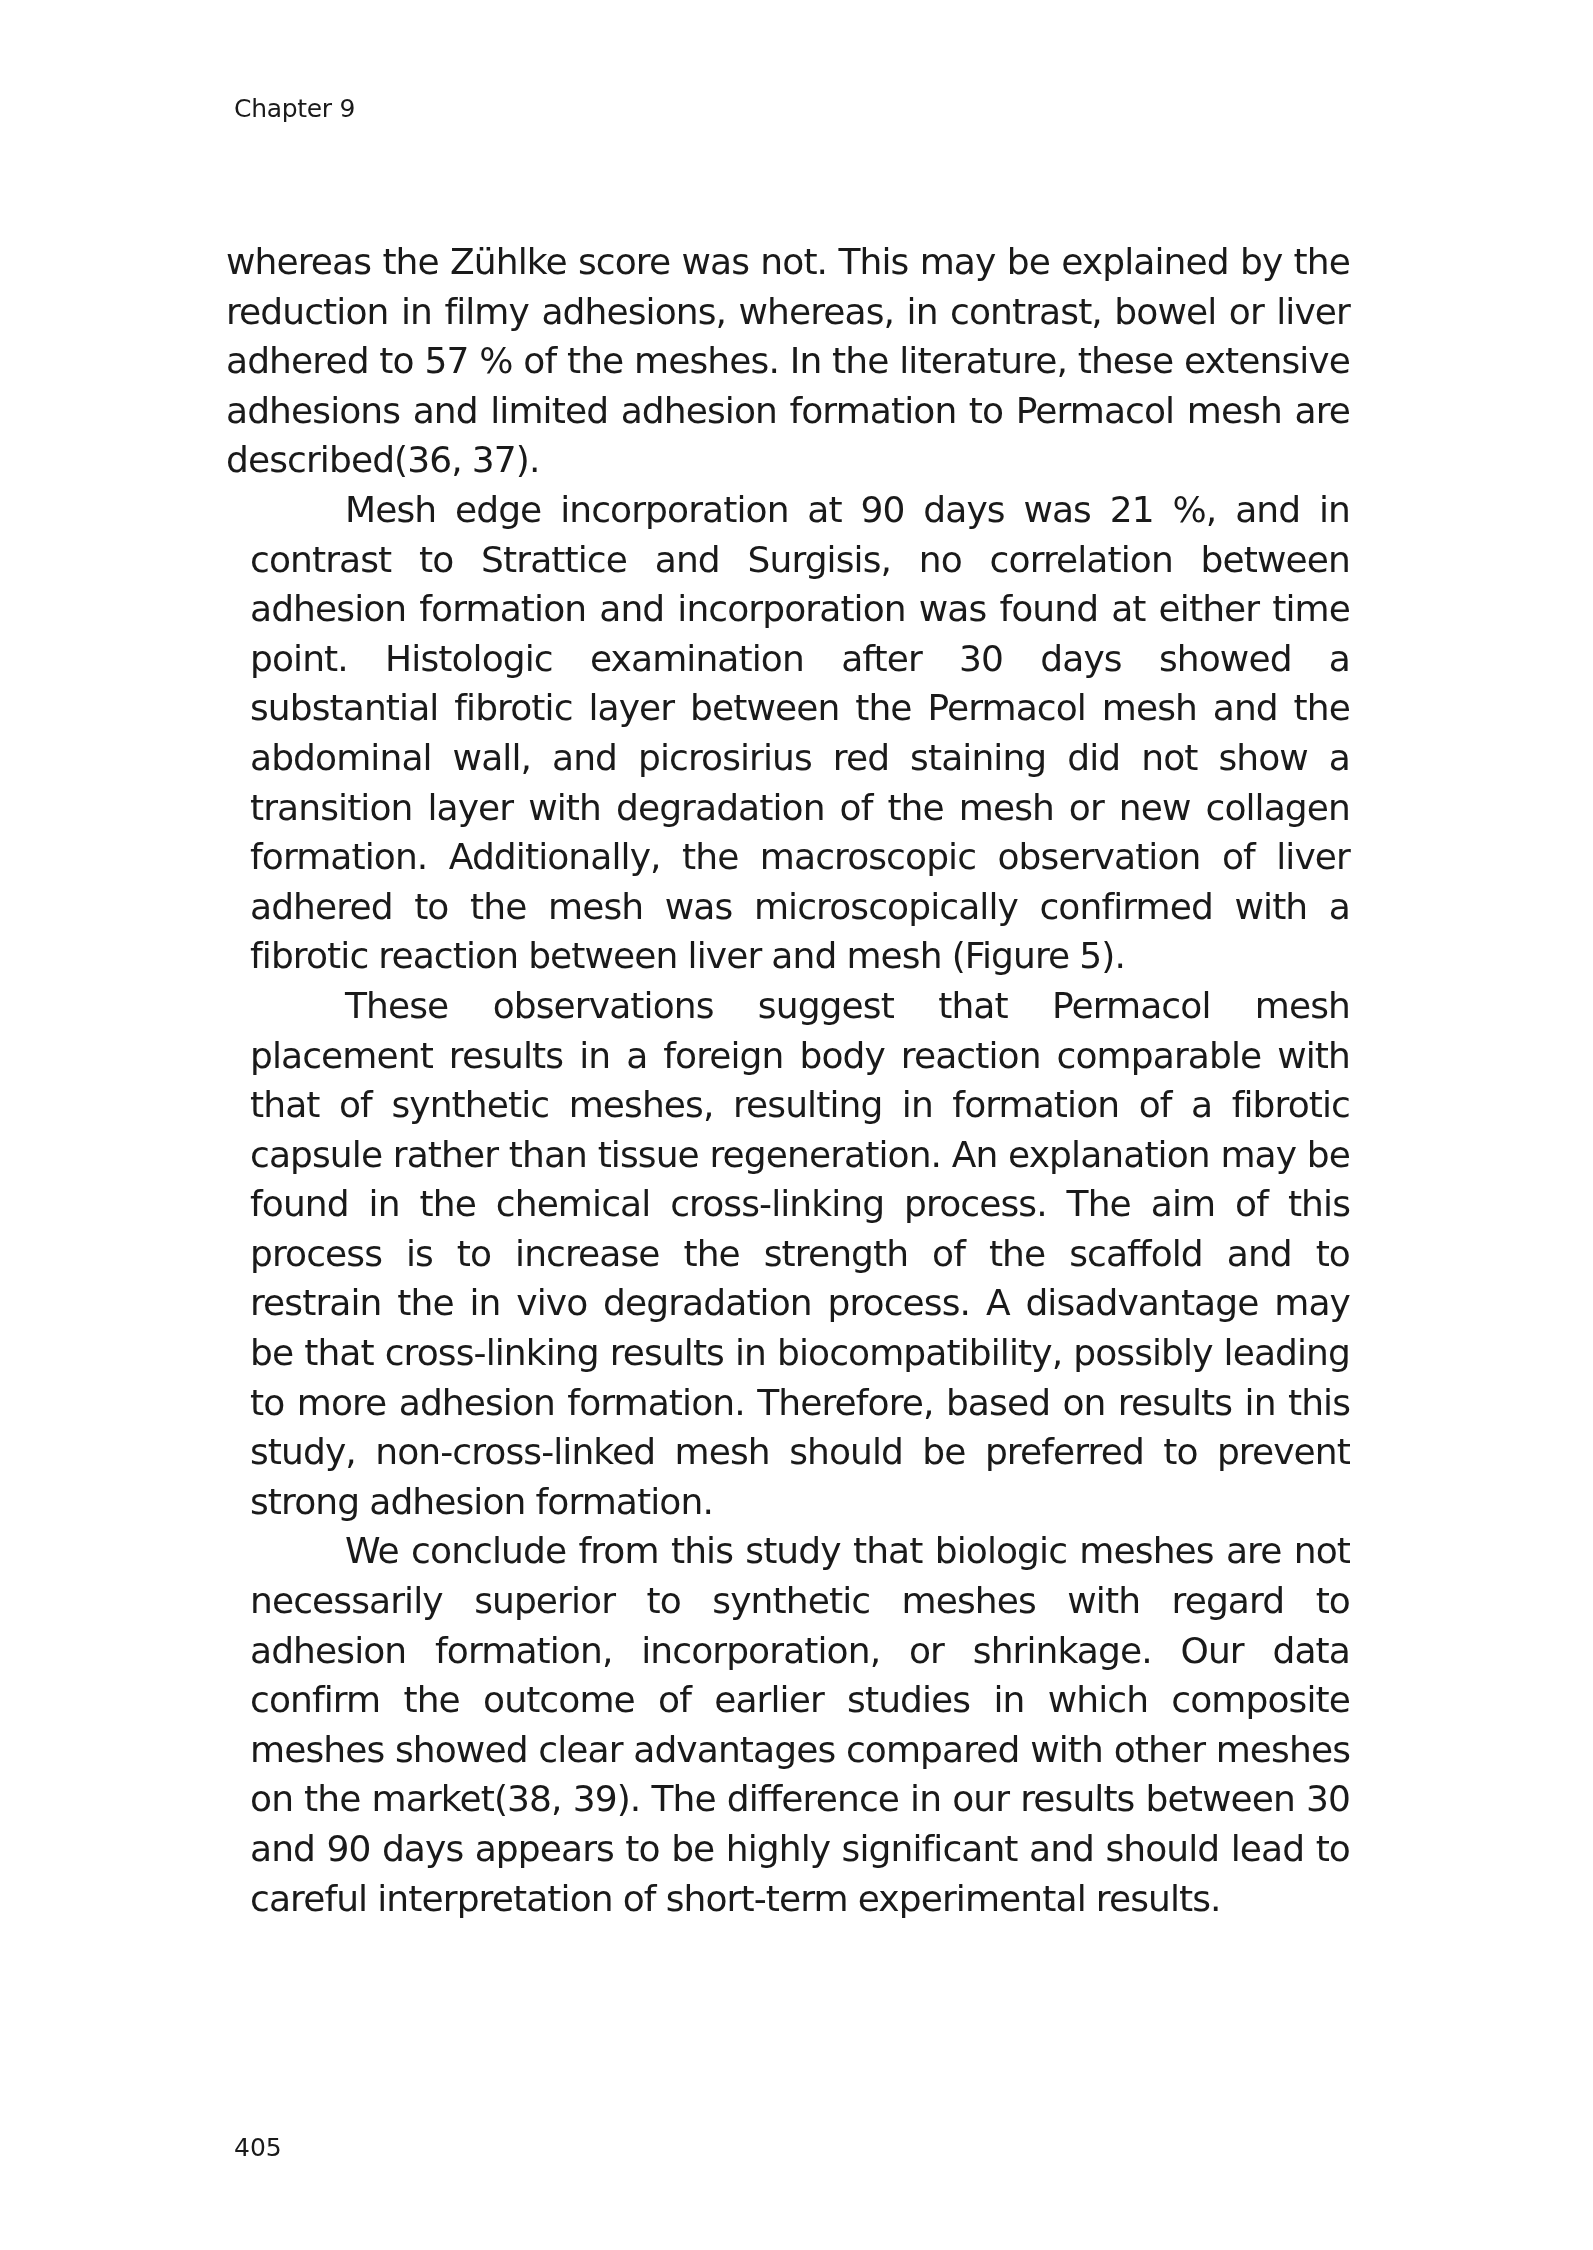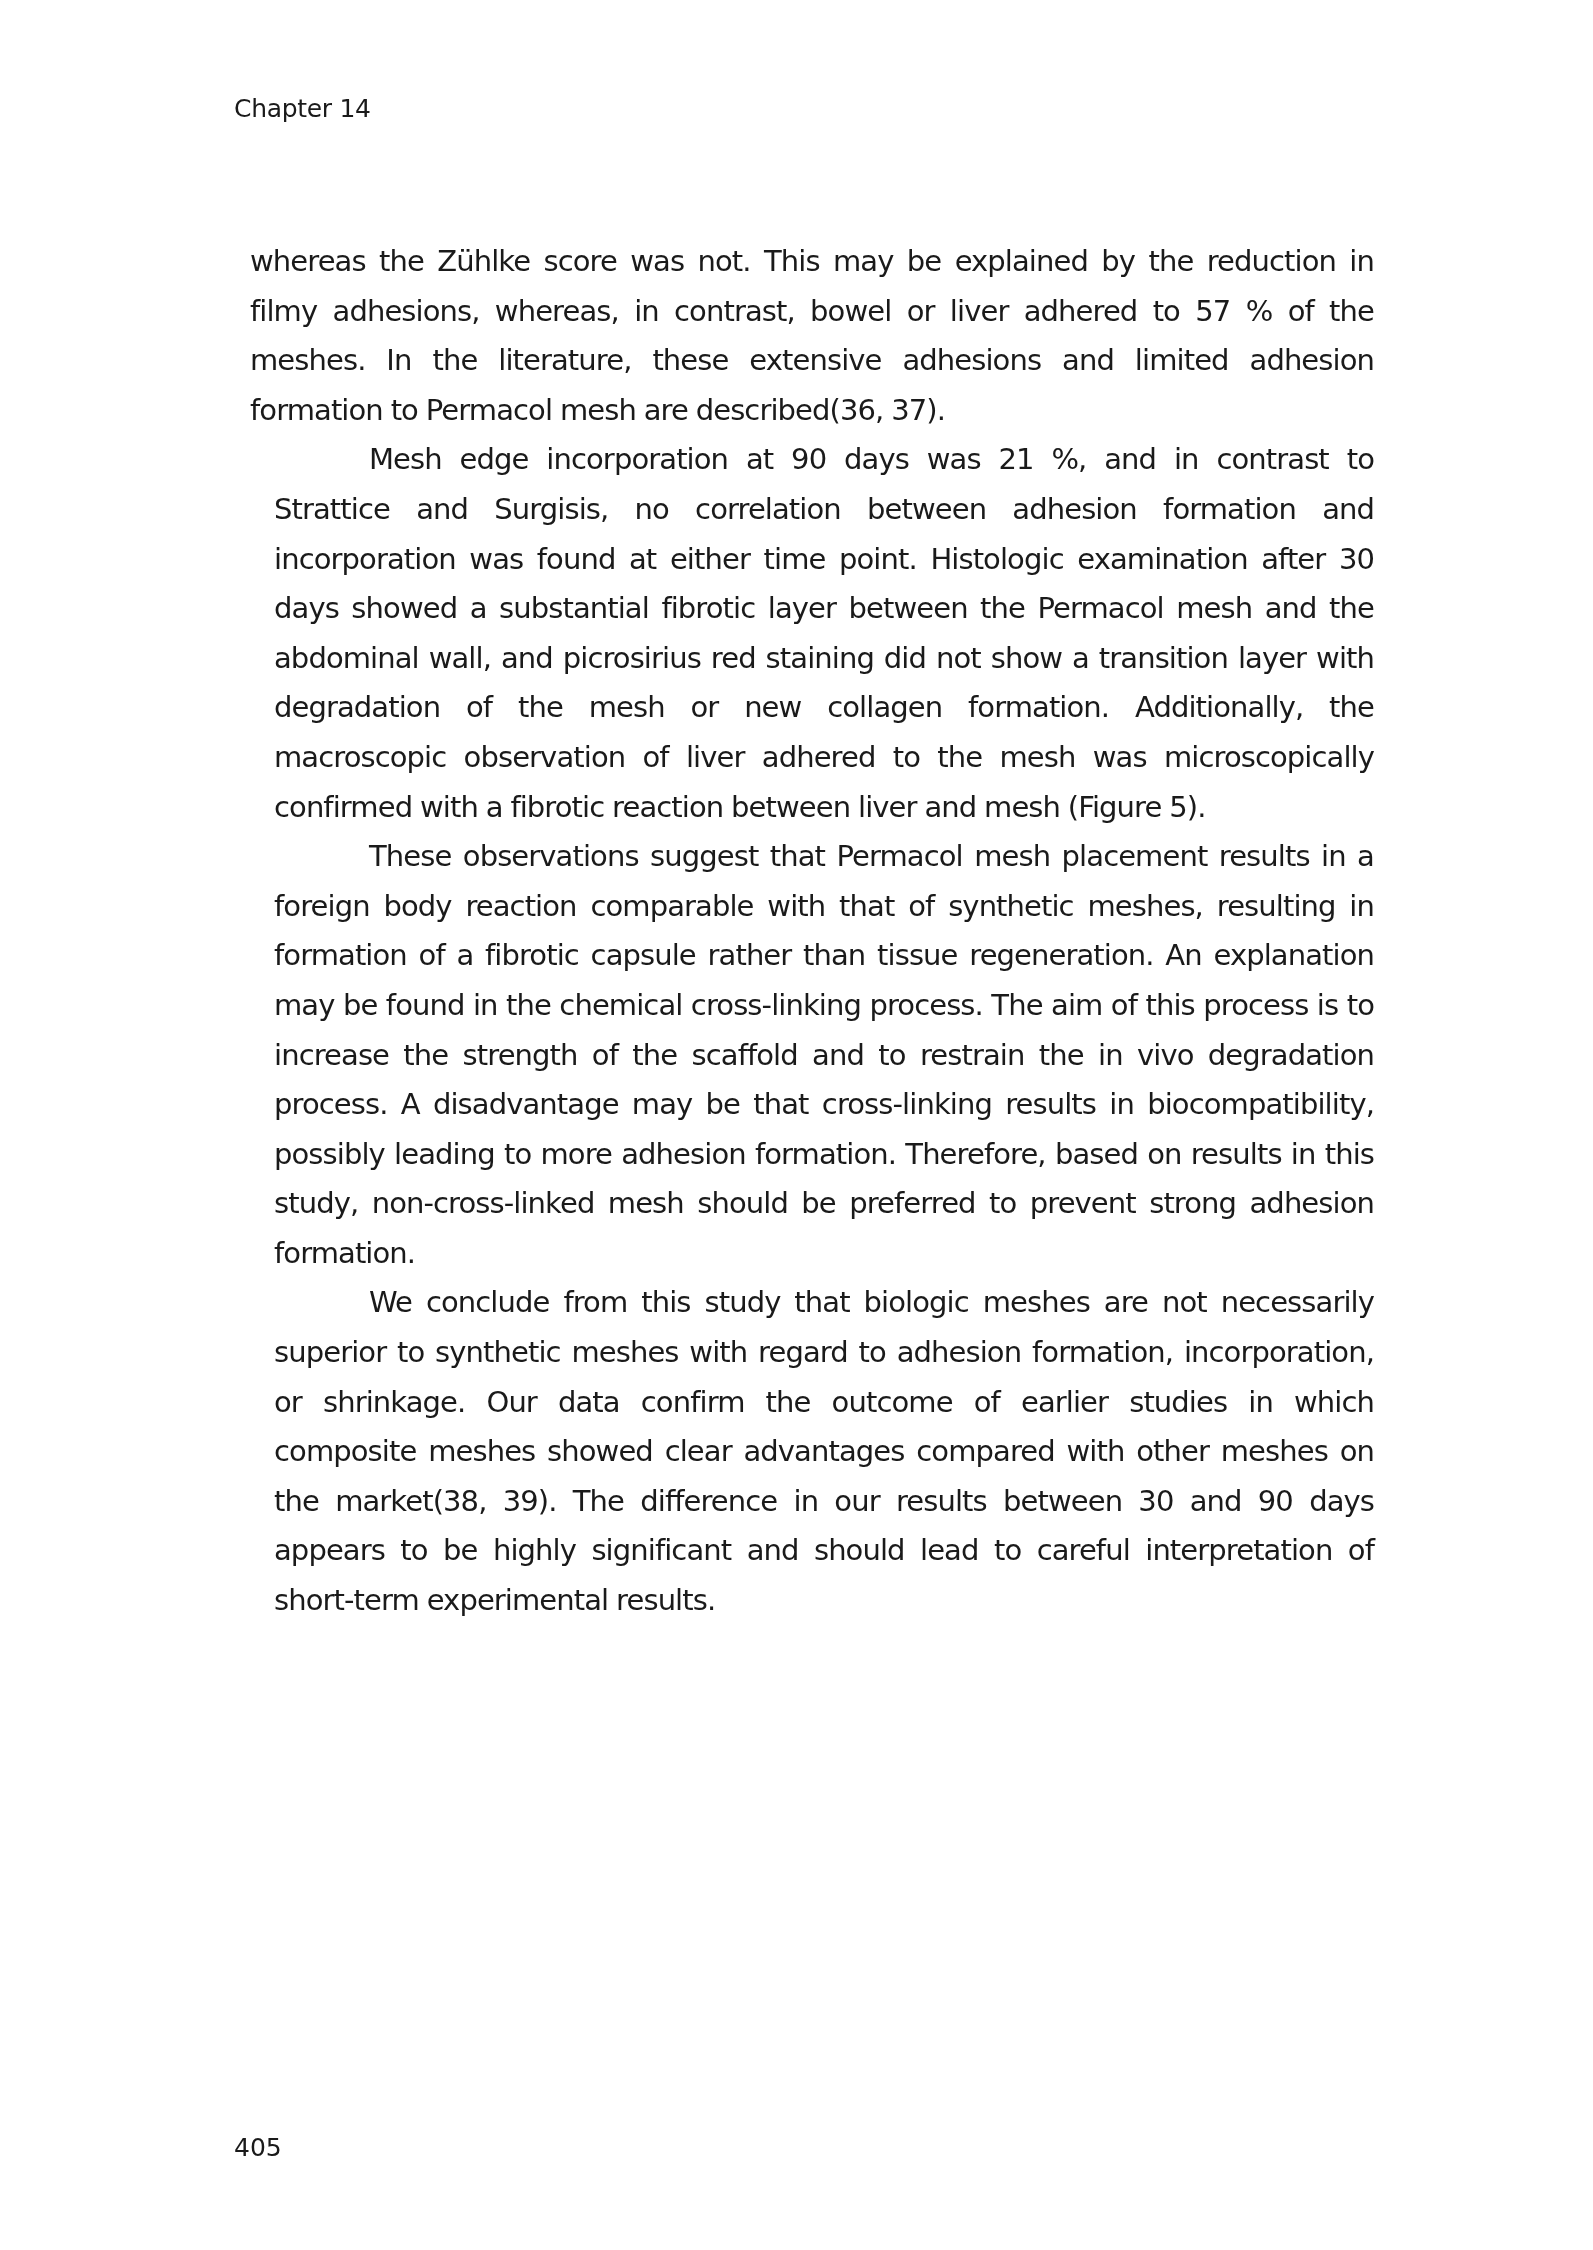--- a/index.html
+++ b/index.html
@@ -18,24 +18,24 @@
     .running-header {
       position: absolute;
       left: 234px;
       top: 94px;
       font-size: 25px;
       line-height: 30px;
       letter-spacing: -0.3px;
     }
     .body-text {
       position: absolute;
-      left: 250px;
+      left: 226px;
       top: 237px;
       width: 1124px;
-      font-size: 29px;
+      font-size: 36px;
       line-height: 49.6px;
       letter-spacing: -0.9px;
       word-spacing: -0.5px;
     }
     .body-text p {
       margin: 0;
       text-align: justify;
       text-align-last: left;
       hyphens: none;
     }
@@ -47,21 +47,21 @@
       position: absolute;
       left: 234px;
       top: 2133px;
       font-size: 25px;
       line-height: 30px;
     }
   </style>
 </head>
 <body>
 
-<div class="running-header">Chapter 14</div>
+<div class="running-header">Chapter 9</div>
 
 <div class="body-text">
   <p>whereas the Zühlke score was not. This may be explained by the reduction in filmy adhesions, whereas, in contrast, bowel or liver adhered to 57 % of the meshes. In the literature, these extensive adhesions and limited adhesion formation to Permacol mesh are described(36, 37).</p>
   <p class="indent">Mesh edge incorporation at 90 days was 21 %, and in contrast to Strattice and Surgisis, no correlation between adhesion formation and incorporation was found at either time point. Histologic examination after 30 days showed a substantial fibrotic layer between the Permacol mesh and the abdominal wall, and picrosirius red staining did not show a transition layer with degradation of the mesh or new collagen formation. Additionally, the macroscopic observation of liver adhered to the mesh was microscopically confirmed with a fibrotic reaction between liver and mesh (Figure 5).</p>
   <p class="indent">These observations suggest that Permacol mesh placement results in a foreign body reaction comparable with that of synthetic meshes, resulting in formation of a fibrotic capsule rather than tissue regeneration. An explanation may be found in the chemical cross-linking process. The aim of this process is to increase the strength of the scaffold and to restrain the in vivo degradation process. A disadvantage may be that cross-linking results in biocompatibility, possibly leading to more adhesion formation. Therefore, based on results in this study, non-cross-linked mesh should be preferred to prevent strong adhesion formation.</p>
   <p class="indent">We conclude from this study that biologic meshes are not necessarily superior to synthetic meshes with regard to adhesion formation, incorporation, or shrinkage. Our data confirm the outcome of earlier studies in which composite meshes showed clear advantages compared with other meshes on the market(38, 39). The difference in our results between 30 and 90 days appears to be highly significant and should lead to careful interpretation of short-term experimental results.</p>
 </div>
 
 <div class="page-number">405</div>
 

